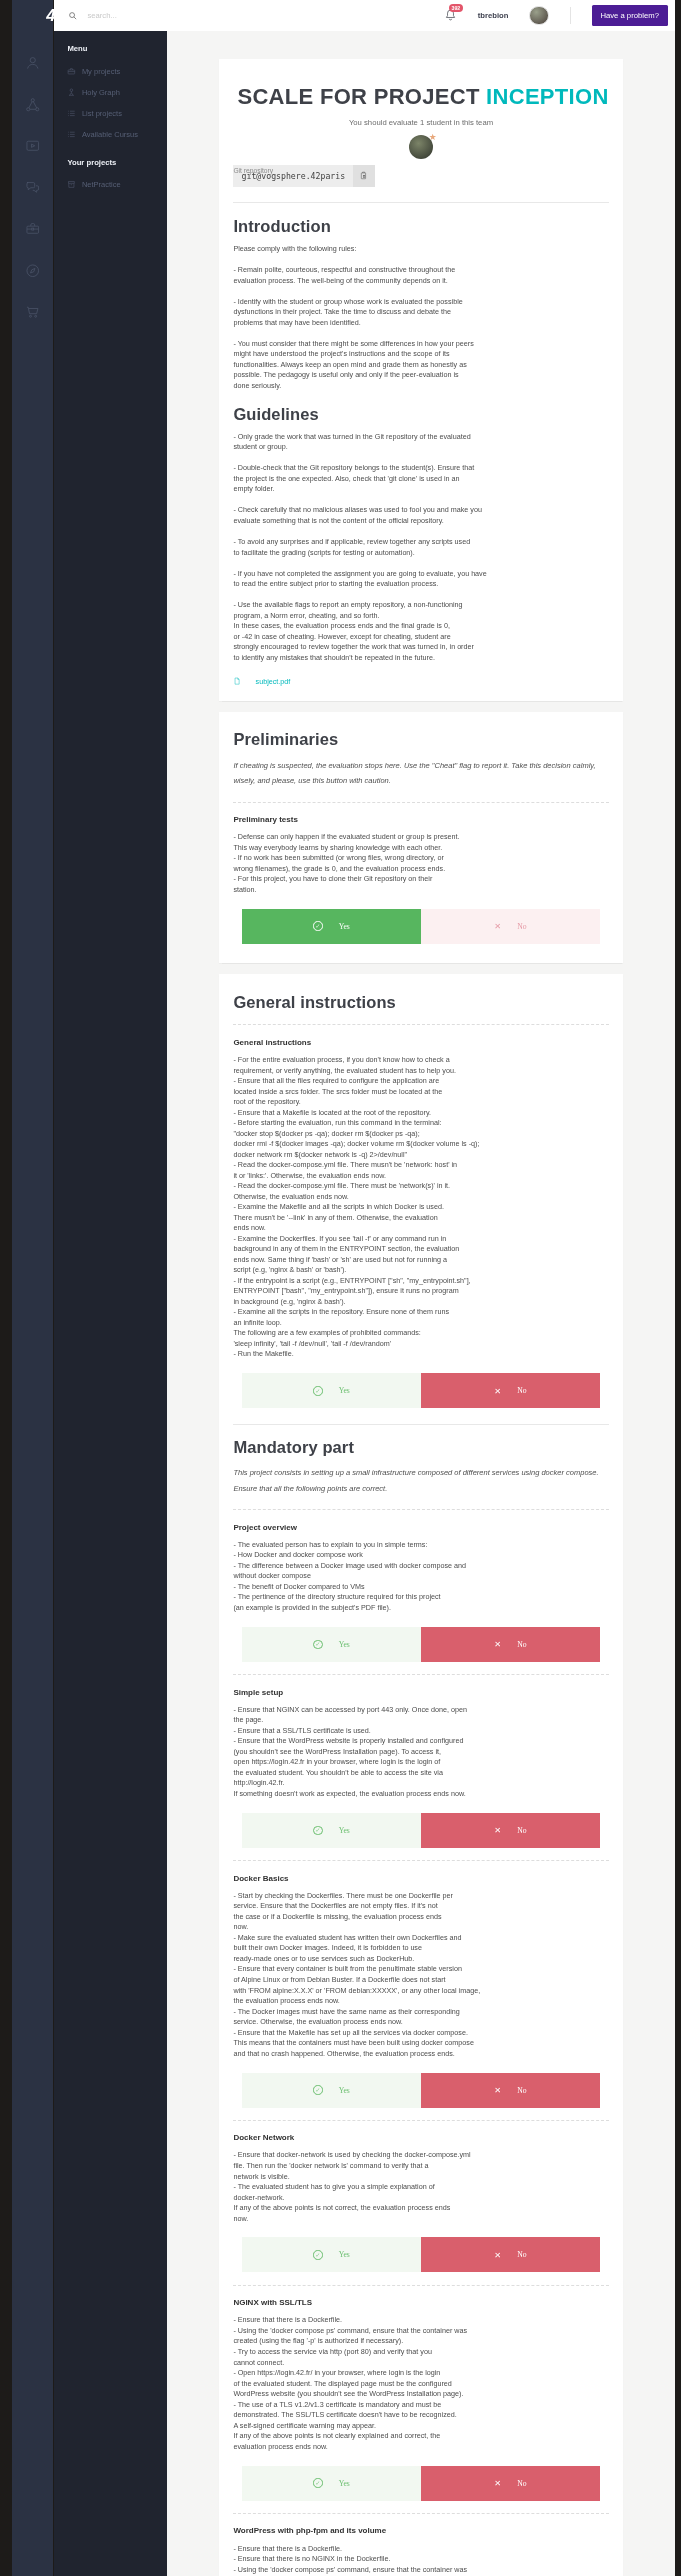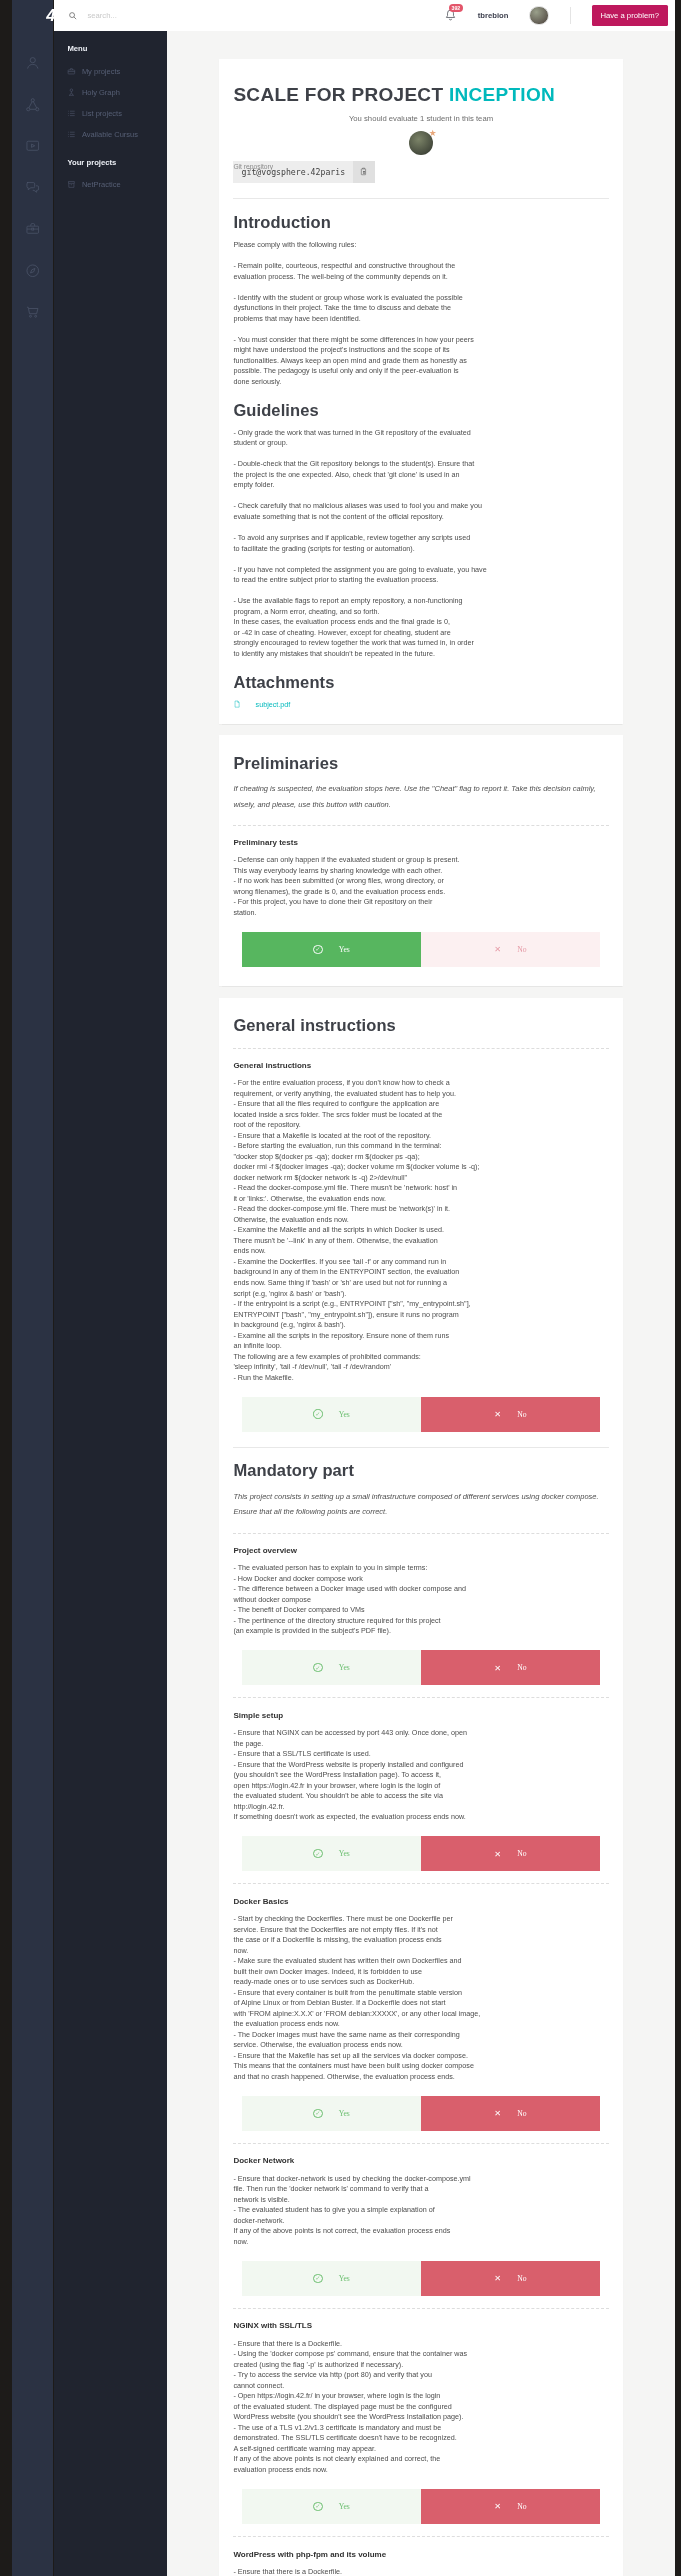--- a/index.html
+++ b/index.html
@@ -25,35 +25,35 @@
   .search-wrap svg { width:9.8px; height:9.8px; stroke:#4a4a4a; fill:none; stroke-width:1.6; }
   .search-input { border:none; outline:none; font-size:7.7px; color:#444; width:216px; font-family:"Liberation Sans",sans-serif; }
   .search-input::placeholder { color:#c9c9c9; }
   .header-right { display:flex; align-items:center; gap:21px; }
   .bell { position:relative; color:#3c4049; cursor:pointer; }
   .bell svg { width:13px; height:13px; stroke:currentColor; fill:none; stroke-width:1.3; }
   .badge { position:absolute; top:-3.6px; left:5.2px; background:#e3556a; color:#fff; font-size:5.2px; font-weight:700; border-radius:4.6px; padding:1px 2.6px; }
   .username { font-size:7.7px; color:#3f4250; font-weight:700; }
   .avatar-sm { width:19.6px; height:19.6px; border-radius:50%; background:radial-gradient(circle at 35% 30%, #9aa08b, #5d574e 75%); border:0.5px solid #ddd; cursor:pointer; }
   .vdiv { width:0.5px; height:17.5px; background:#e4e4e4; }
-  .problem-btn { background:#be185d; color:#fff; border:none; font-size:7.7px; padding:5.7px 8.8px; border-radius:1.5px; cursor:pointer; font-family:"Liberation Sans",sans-serif; margin-right:2.1px; }
+  .problem-btn { background:#4c1d95; color:#fff; border:none; font-size:7.7px; padding:5.7px 8.8px; border-radius:1.5px; cursor:pointer; font-family:"Liberation Sans",sans-serif; margin-right:2.1px; }
 
   
   .main { position:absolute; left:167px; top:31px; width:508px; bottom:0; background:#f5f5f4; padding-top:28px; z-index:1; }
   .card { width:404px; margin:0 auto 11.3px auto; background:#fff; box-shadow:0 0.5px 1px rgba(0,0,0,.06); padding:15.5px 14.4px 13.4px 14.4px; }
 
   h1.sec { font-size:16.5px; font-weight:800; color:#3e4148; margin:3.1px 0 8.2px 0; letter-spacing:0.1px; }
   .note { font-style:italic; font-size:7.5px; color:#4f4f4f; line-height:2.1; margin:0 0 3.1px 0; }
   .qtitle { font-size:8px; font-weight:700; color:#323232; margin:0 0 8.2px 0; }
   .qbody { font-size:7.2px; color:#4c4c4c; line-height:1.46; white-space:pre-line; margin:0 0 13.4px 0; }
   .dashed { border:none; border-top:0.5px dashed #ddd; margin:12.4px 0; }
   hr.solid { border:none; border-top:0.5px solid #e8e8e8; margin:15.5px 0 13.4px 0; }
 
   
-  .scale-title { text-align:left; font-size:19px; font-weight:800; color:#3e4148; margin:9.3px 0 0 0; letter-spacing:0.3px; }
+  .scale-title { text-align:right; font-size:22px; font-weight:800; color:#3e4148; margin:9.3px 0 0 0; letter-spacing:0.3px; }
   .scale-title .proj { color:#00b9bc; }
   .subtitle { text-align:center; font-size:7.7px; color:#6d6d6d; margin:8.2px 0 0 0; }
   .evalee { display:flex; justify-content:center; margin:8.2px 0 1px 0; }
   .evalee .av { position:relative; width:24px; height:24px; border-radius:50%; background:radial-gradient(circle at 40% 35%, #7c8468, #3f4438 78%); }
   .evalee .star { position:absolute; top:-3.6px; right:-3.6px; color:#e8a87c; font-size:8.8px; }
   .git-row { position:relative; margin:6.2px 0 2.1px 0; min-height:21.6px; }
   .git-label { position:absolute; left:0; top:2.1px; font-size:6.7px; color:#8a8a8a; }
   .git-center { display:flex; }
   .git-box { display:flex; align-items:stretch; }
   .git-url { background:#ededed; font-family:"DejaVu Sans Mono",monospace; font-size:8.2px; color:#3f3f3f; padding:5.7px 8.2px; }
@@ -242,21 +242,20 @@
 
 - If you have not completed the assignment you are going to evaluate, you have
 to read the entire subject prior to starting the evaluation process.
 
 - Use the available flags to report an empty repository, a non-functioning
 program, a Norm error, cheating, and so forth.
 In these cases, the evaluation process ends and the final grade is 0,
 or -42 in case of cheating. However, except for cheating, student are
 strongly encouraged to review together the work that was turned in, in order
 to identify any mistakes that shouldn't be repeated in the future.</p>
-      <h1 class="sec">Attachments</h1>
       <a class="attach-link">
         <svg viewBox="0 0 24 24">
             <path d="M6 3h8l4 4v14H6z"></path>
             <path d="M14 3v4h4"></path>
           </svg>
         <span>subject.pdf</span>
       </a>
     </section>
 
     <section class="card">

